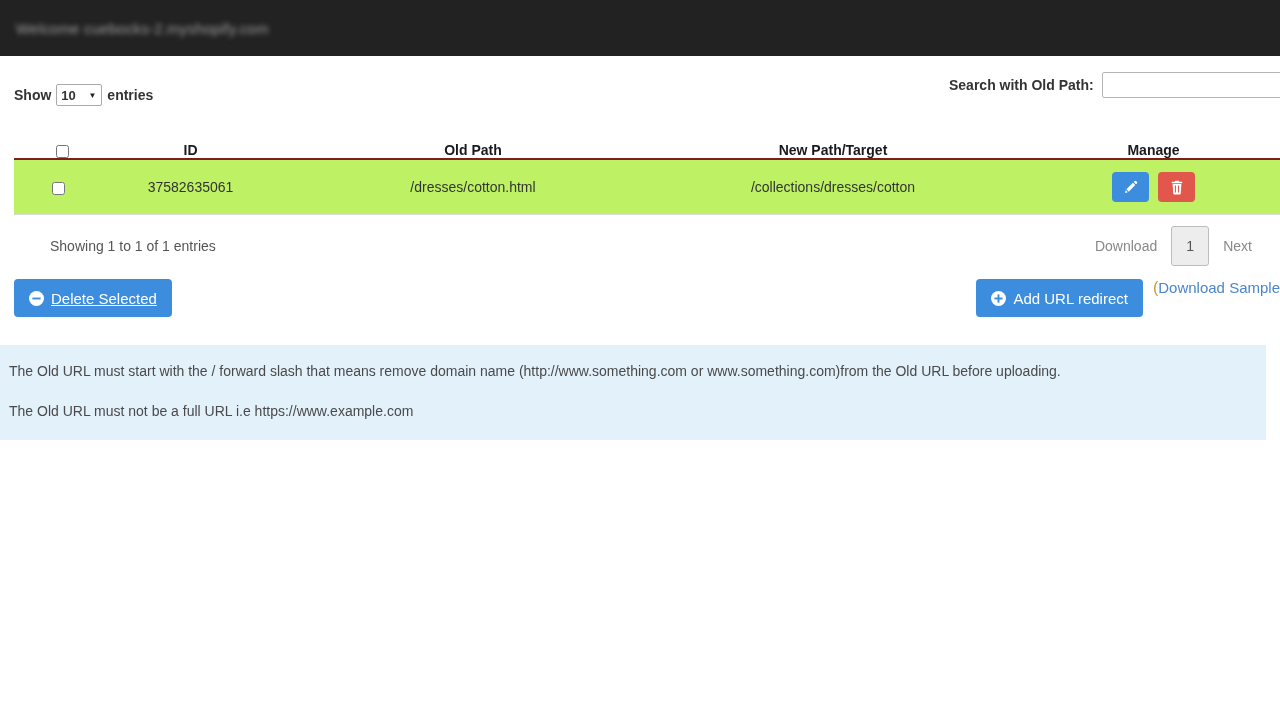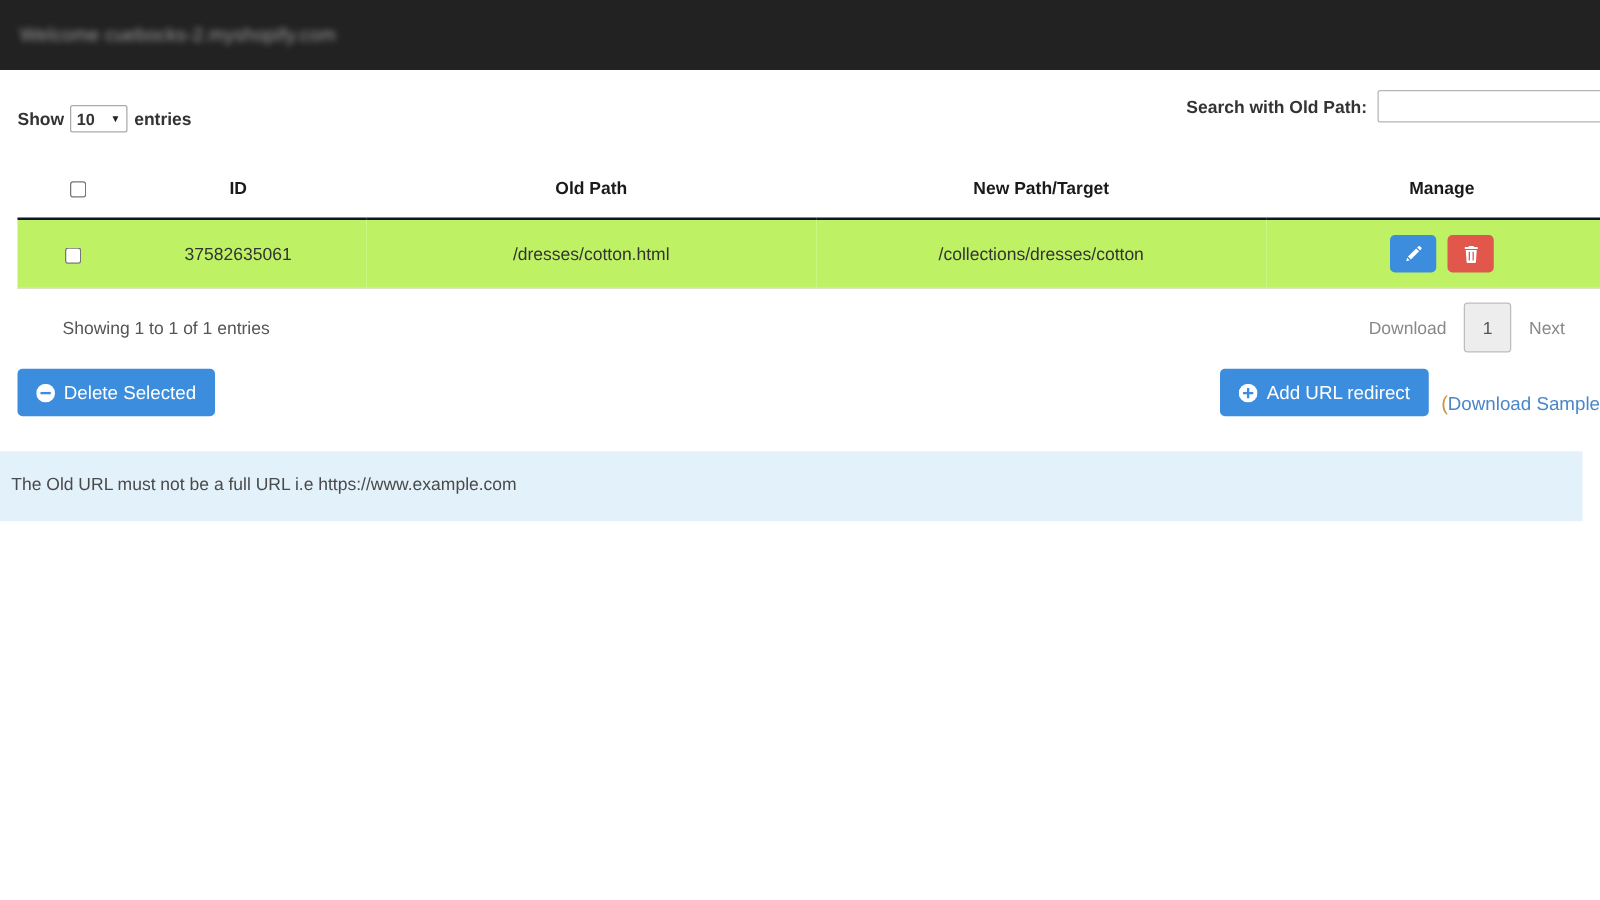--- a/index.html
+++ b/index.html
@@ -116,22 +116,22 @@
   .redirect-table {
     width: 100%;
     border-collapse: collapse;
     table-layout: fixed;
     margin-top: 8px;
   }
   .redirect-table thead th {
     font-size: 14px;
     font-weight: bold;
     color: #1a1a1a;
-    padding: 14px 8px 16px 8px;
-    border-bottom: 2px solid #0f172a;
+    padding: 14px 8px 0 8px;
+    border-bottom: 2px solid #7f1d1d;
     text-align: center;
     box-sizing: border-box;
   }
   .redirect-table tbody td {
     font-size: 14px;
     color: #333;
     padding: 12px 8px;
     text-align: center;
     border-bottom: 1px solid #dddddd;
     background: #bef264;
@@ -230,27 +230,27 @@
     cursor: pointer;
     box-sizing: border-box;
   }
   .btn .glyph {
     display: inline-flex;
     align-items: center;
     justify-content: center;
     font-size: 15px;
     line-height: 1;
   }
-  .actions-left { position: absolute; left: 0; top: 0; }
+  .actions-left { position: absolute; left: 0; top: 0; text-decoration: underline; }
   .actions-right {
     position: absolute;
     right: -14px;
     top: 0;
     display: flex;
-    align-items: flex-end;
+    align-items: flex-start;
     gap: 10px;
     white-space: nowrap;
   }
   .download-link {
     font-size: 15px;
     color: #4a86c8;
     text-decoration: none;
     cursor: pointer;
   }
   .paren { color: #c8963c; }
@@ -376,14 +376,15 @@
 
 
       <span>
         <span class="paren">(</span><a class="download-link">Download Sample</a>
       </span>
     </div>
   </div>
 </div>
 
 <div class="alert">
+  <p>The Old URL must start with the / forward slash that means remove domain name (http://www.something.com or www.something.com)from the Old URL before uploading.</p>
   <p>The Old URL must not be a full URL i.e https://www.example.com</p>
 </div>
 
 </body></html>

